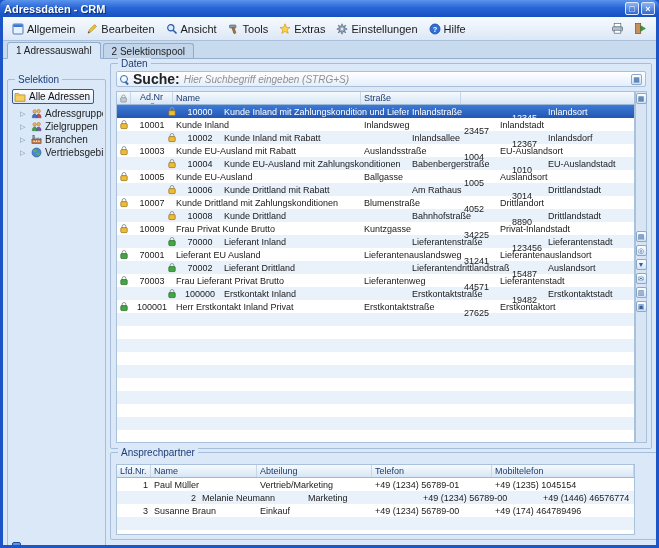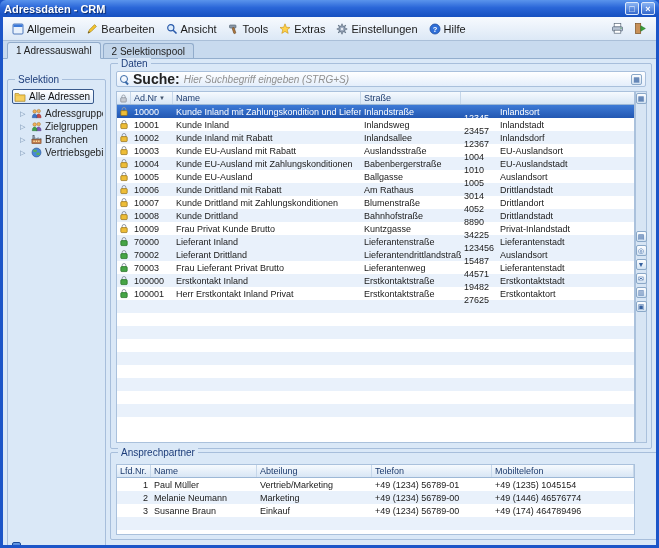--- a/index.html
+++ b/index.html
@@ -94,29 +94,29 @@
   .table-wrap{ position:absolute; left:5px; top:27px; bottom:5px; width:519px;
     border:1px solid #aac1dc; background:#fff; overflow:hidden; }
   .wrap2{ top:11px; bottom:4px; }
   .grid-header{ display:flex; height:13px; background:linear-gradient(#f6fafe,#d8e6f5);
     border-bottom:1px solid #9db8d6; font-size:9px; color:#1e3c6e; }
   .hc{ display:flex; align-items:center; padding:0 3px; border-right:1px solid #c6d7ea;
     overflow:hidden; white-space:nowrap; flex:none; }
   .sort{ margin-left:2px; font-size:6px; color:#44566e; }
   .grid-body{ position:relative; }
   .grid-row{ display:flex; align-items:center; height:13px; font-size:9px; color:#202020; background:#fff; }
-  .grid-row.stripe{ background:#e9f1fb; }
+  .grid-row.stripe{ background:#e9f1fb;padding-left:48px; }
   .grid-row.selected{ background:linear-gradient(#3d7ad6,#2257b2); }
   .grid-row.selected .gc{ color:#fff; }
   .gc{ padding:0 3px; overflow:hidden; white-space:nowrap; flex:none; display:flex; align-items:center; }
   .lock{ display:block; }
   .num{ justify-content:flex-end; text-align:right; }
 
   .col-lock{ width:14px; }
-  .col-adnr{ width:42px; }
+  .col-adnr{ width:42px;flex-direction:column; }
   .col-name{ width:188px; }
   .col-strasse{ width:100px; }
   .col-plz{ width:36px;margin-top:13px; }
   .col-ort{ flex:1 1 auto; }
   .col-knr{ width:34px; }
   .col-kname{ width:106px; }
   .col-kabt{ width:115px; }
   .col-ktel{ width:120px; }
   .col-kmob{ flex:1 1 auto; }
 
@@ -469,20 +469,33 @@
                     <path d="M2.4 4.8 V3.1 a2.1 2.1 0 0 1 4.2 0 V4.8" fill="none" stroke="#8f98a4" stroke-width="1.1"></path>
                     <rect x="0.9" y="4.5" width="7.2" height="5.6" rx="1" fill="#46a546" stroke="#1d6b1d" stroke-width="0.8"></rect>
                   </svg>
                 </span>
                 <span class="gc col-adnr">70000</span>
                 <span class="gc col-name">Lieferant Inland</span>
                 <span class="gc col-strasse">Lieferantenstraße</span>
                 <span class="gc col-plz">123456</span>
                 <span class="gc col-ort">Lieferantenstadt</span>
               </div>
+              <div class="grid-row">
+                <span class="gc col-lock">
+                  <svg class="lock" width="9" height="11" viewBox="0 0 9 11">
+                    <path d="M2.4 4.8 V3.1 a2.1 2.1 0 0 1 4.2 0 V4.8" fill="none" stroke="#8f98a4" stroke-width="1.1"></path>
+                    <rect x="0.9" y="4.5" width="7.2" height="5.6" rx="1" fill="#46a546" stroke="#1d6b1d" stroke-width="0.8"></rect>
+                  </svg>
+                </span>
+                <span class="gc col-adnr">70001</span>
+                <span class="gc col-name">Lieferant EU Ausland</span>
+                <span class="gc col-strasse">Lieferantenauslandsweg</span>
+                <span class="gc col-plz">31241</span>
+                <span class="gc col-ort">Lieferantenauslandsort</span>
+              </div>
               <div class="grid-row stripe">
                 <span class="gc col-lock">
                   <svg class="lock" width="9" height="11" viewBox="0 0 9 11">
                     <path d="M2.4 4.8 V3.1 a2.1 2.1 0 0 1 4.2 0 V4.8" fill="none" stroke="#8f98a4" stroke-width="1.1"></path>
                     <rect x="0.9" y="4.5" width="7.2" height="5.6" rx="1" fill="#46a546" stroke="#1d6b1d" stroke-width="0.8"></rect>
                   </svg>
                 </span>
                 <span class="gc col-adnr">70002</span>
                 <span class="gc col-name">Lieferant Drittland</span>
                 <span class="gc col-strasse">Lieferantendrittlandstraße</span>

